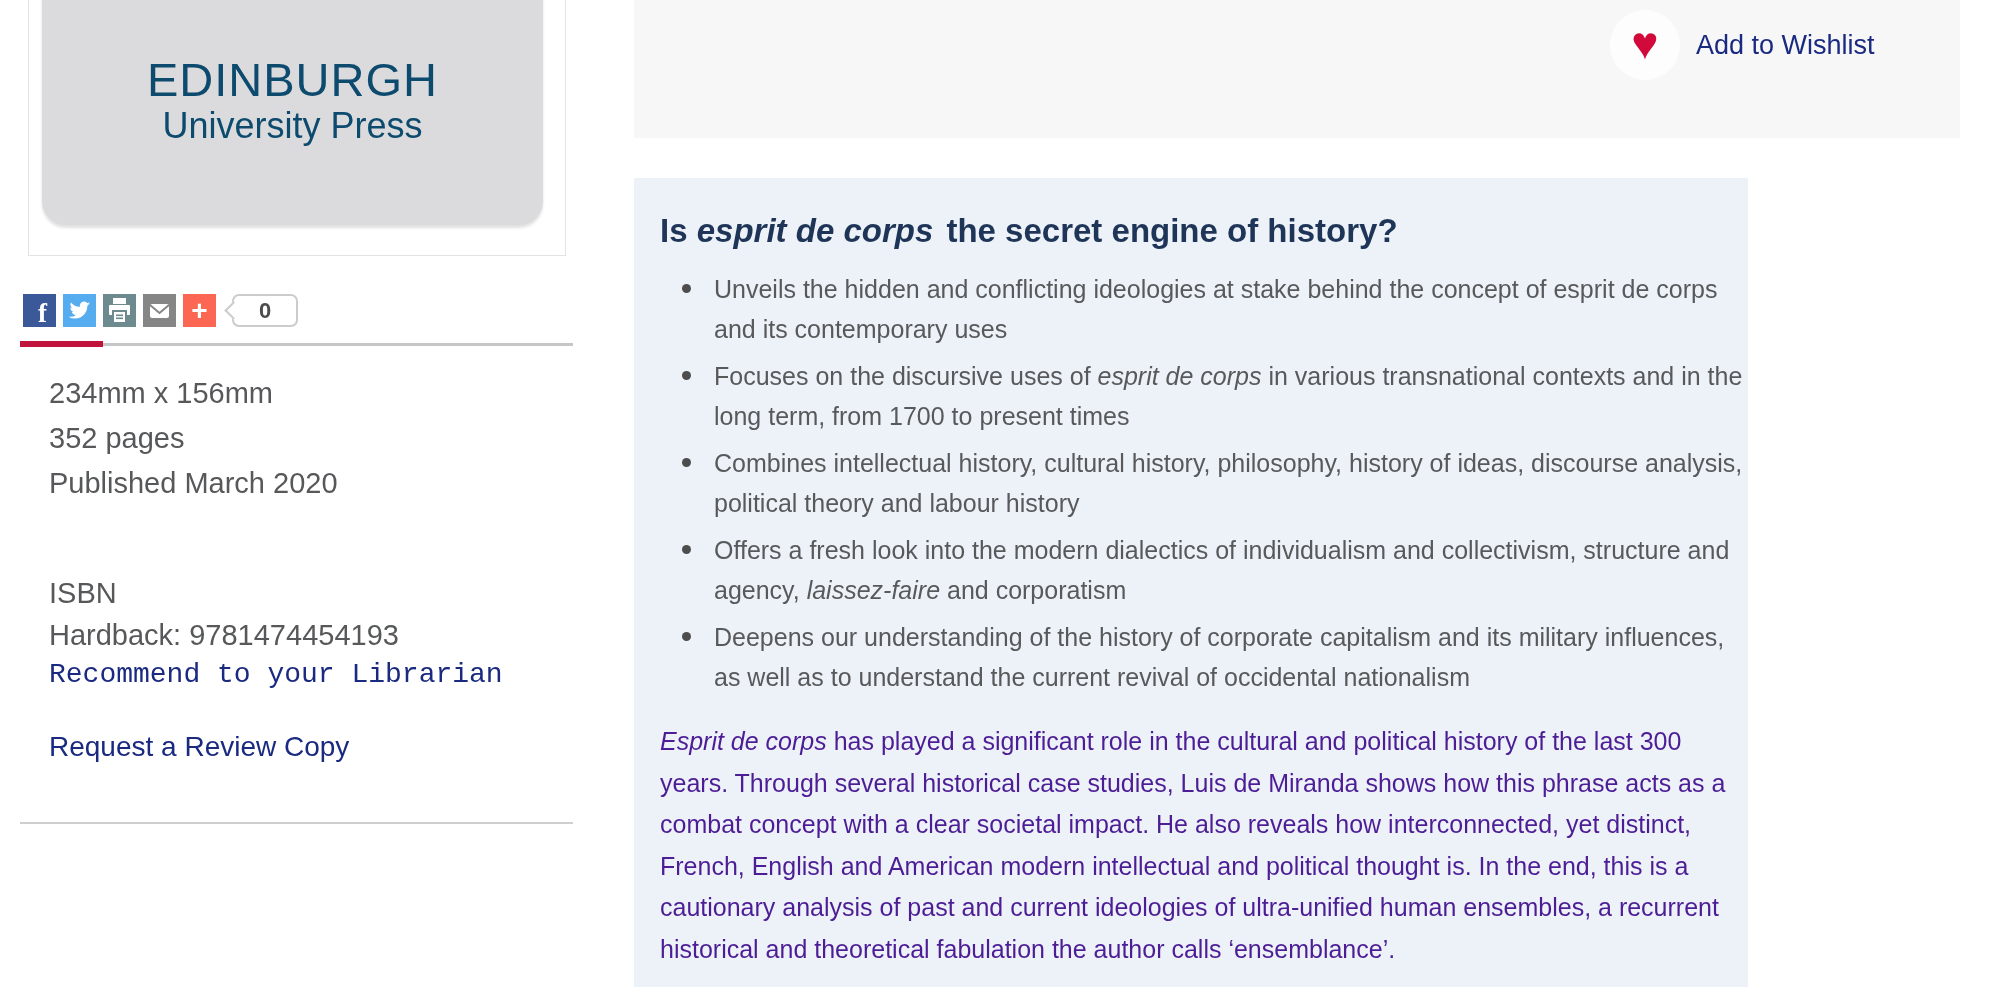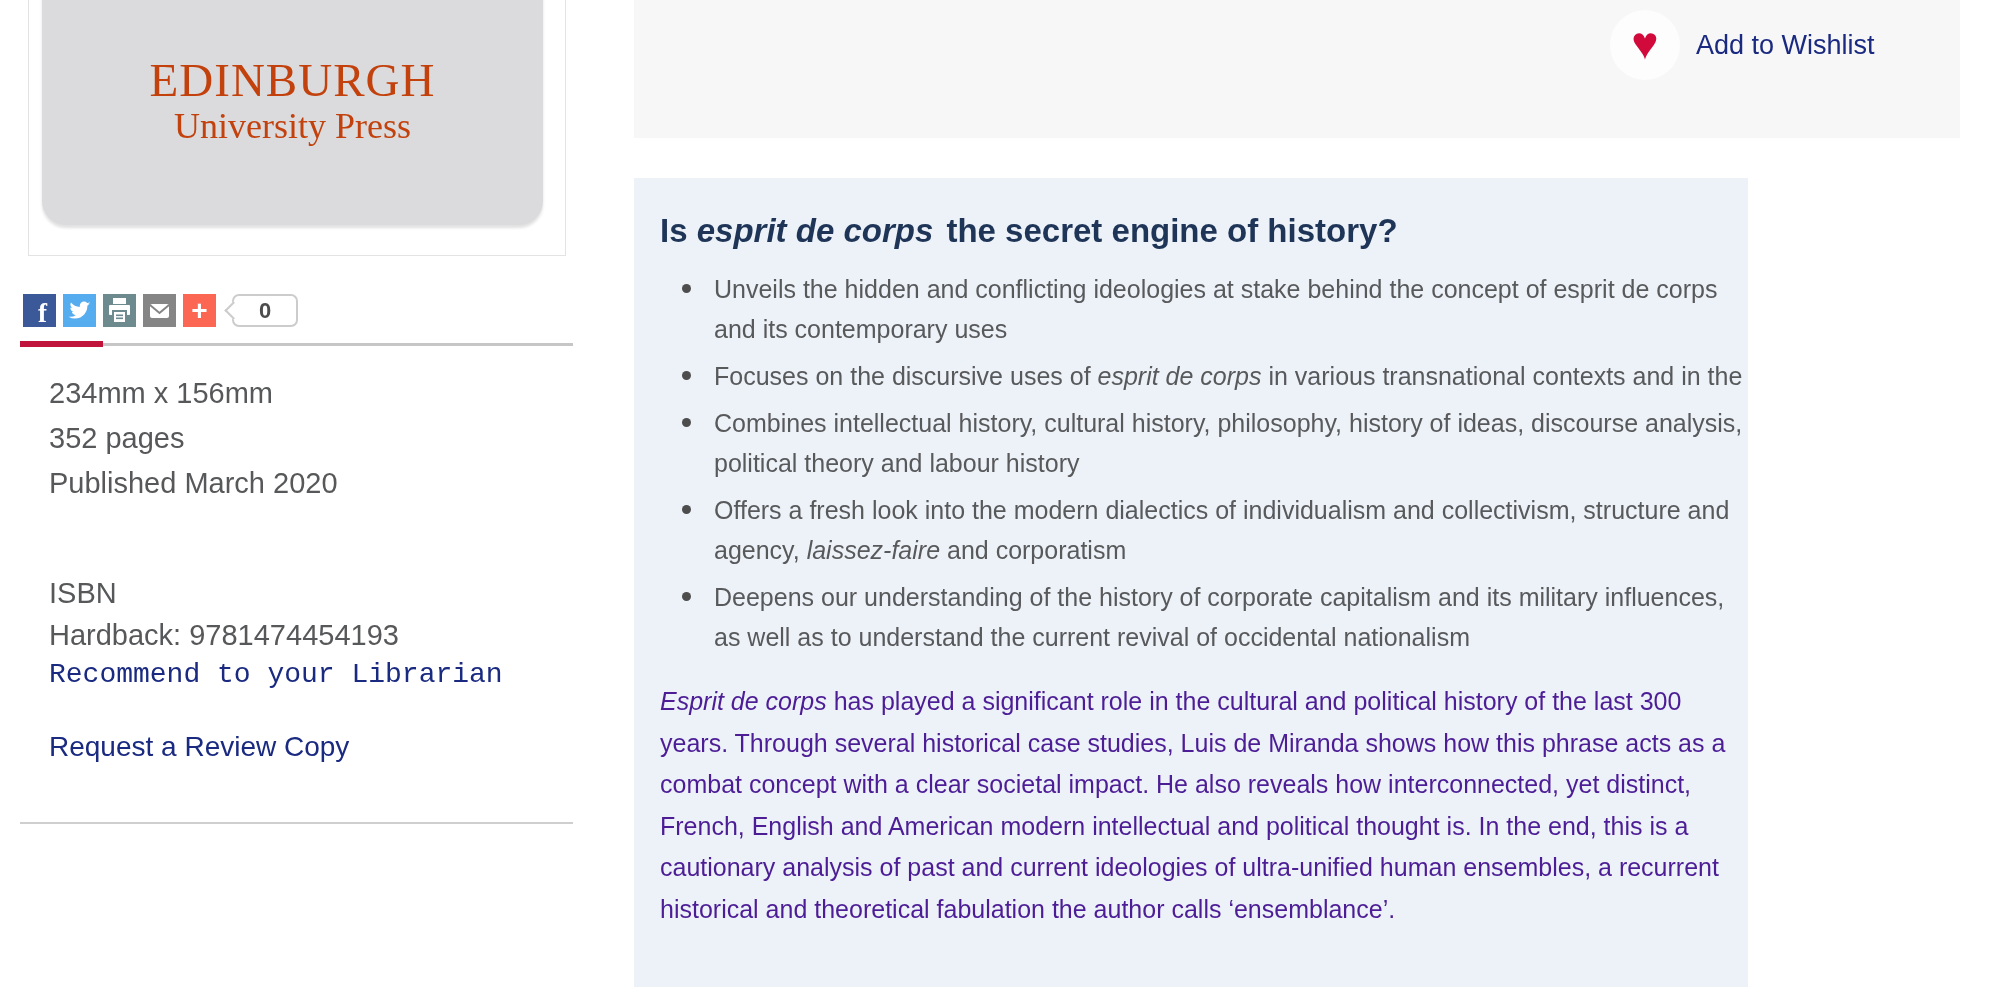--- a/index.html
+++ b/index.html
@@ -12,22 +12,22 @@
   
   .cover-box{
     position:absolute;left:28px;top:-62px;width:538px;height:318px;
     background:#fff;border:1px solid #e3e3e3;box-sizing:border-box;
   }
   .cover{
     position:absolute;left:13px;right:22px;top:-10px;bottom:30px;
     background:#dbdbdd;border-radius:0 0 24px 24px;
     box-shadow:0 3px 3px rgba(0,0,0,.12);
   }
-  .cover-text{position:absolute;left:0;right:0;top:128px;text-align:center;color:#c2410c;
-    font-family:Liberation Serif, serif;}
+  .cover-text{position:absolute;left:0;right:0;top:128px;text-align:center;color:#0c4a6e;
+    font-family:Liberation Sans, sans-serif;}
   .cover-line1{font-size:47px;line-height:46px;letter-spacing:1px;}
   .cover-line2{font-size:36px;line-height:46px;}
 
   .share-row{position:absolute;left:23px;top:294px;display:flex;align-items:flex-start;gap:7px;}
   .share-btn{width:33px;height:33px;display:flex;align-items:center;justify-content:center;
     color:#fff;box-sizing:border-box;cursor:pointer;}
   .fb-glyph{font-size:27px;font-weight:bold;font-family:"Liberation Serif",serif;
     position:relative;top:3px;left:3px;}
   .plus-glyph{font-size:28px;font-weight:bold;line-height:33px;}
   .share-counter{
@@ -152,20 +152,21 @@
 
 <div class="panel">
   <h1><span>Is </span><i>esprit de corps</i><span> the secret engine of history?</span></h1>
   <ul class="bullets" id="bullets">
       <li>
         <div class="bullet-line"><span>Unveils the hidden and conflicting ideologies at stake behind the concept of esprit de corps</span></div>
         <div class="bullet-line"><span>and its contemporary uses</span></div>
       </li>
       <li>
         <div class="bullet-line"><span>Focuses on the discursive uses of </span><i>esprit de corps</i><span> in various transnational contexts and in the</span></div>
+        <div class="bullet-line"><span>long term, from 1700 to present times</span></div>
       </li>
       <li>
         <div class="bullet-line"><span>Combines intellectual history, cultural history, philosophy, history of ideas, discourse analysis,</span></div>
         <div class="bullet-line"><span>political theory and labour history</span></div>
       </li>
       <li>
         <div class="bullet-line"><span>Offers a fresh look into the modern dialectics of individualism and collectivism, structure and</span></div>
         <div class="bullet-line"><span>agency, </span><i>laissez-faire</i><span> and corporatism</span></div>
       </li>
       <li>

